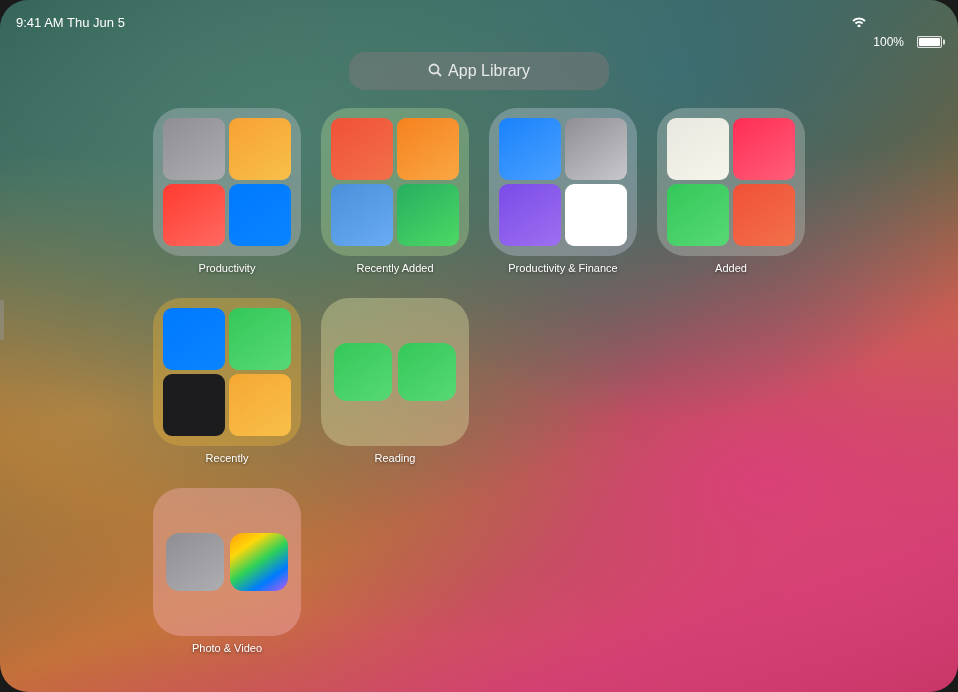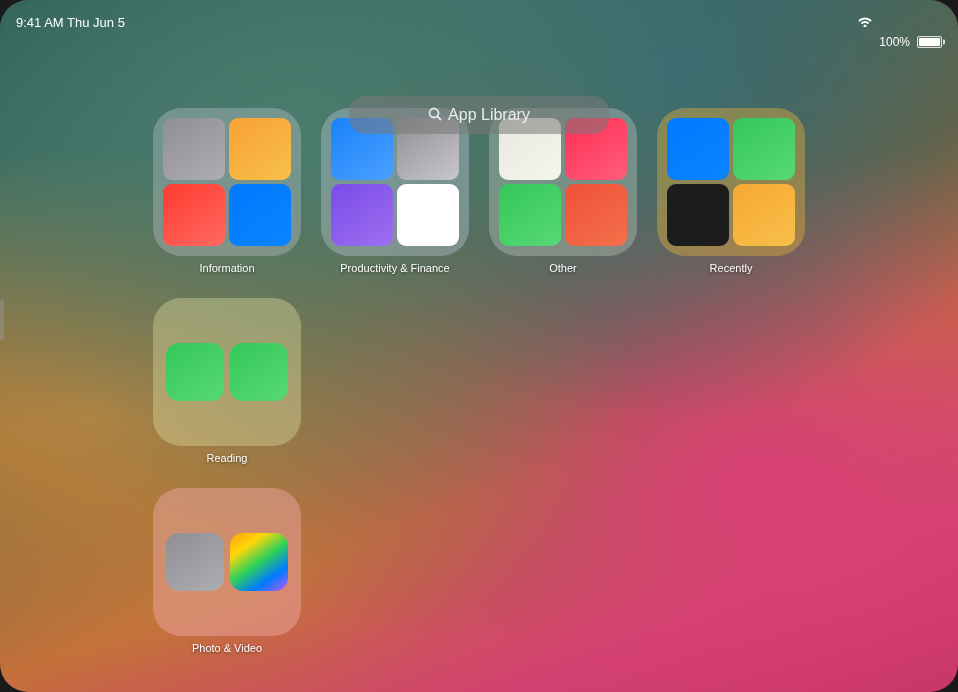--- a/index.html
+++ b/index.html
@@ -61,21 +61,21 @@
     }
 
     .wifi-icon {
       color: white;
       font-size: 14px;
     }
 
     .battery-container {
       display: flex;
       align-items: center;
-      gap: 7px;
+      gap: 13px;
       margin-top: 39px;
     }
 
     .battery-percent {
       color: white;
       font-size: 12px;
       font-weight: 500;
     }
 
     .battery-icon {
@@ -118,21 +118,20 @@
       width: 260px;
       height: 38px;
       background: rgba(120,120,120,0.55);
       border-radius: 16px;
       display: flex;
       align-items: center;
       justify-content: center;
       gap: 6px;
       z-index: 10;
       cursor: pointer;
-      margin-top: 44px;
     }
 
     #search-bar .search-icon-svg {
       color: rgba(255,255,255,0.75);
       font-size: 15px;
     }
 
     #search-bar .search-text {
       color: rgba(255,255,255,0.85);
       font-size: 16px;
@@ -350,21 +349,39 @@
       <div class="app-icon ic-home" style="border-radius:9px;">
       </div>
 
       <div class="app-icon ic-reminders" style="border-radius:9px;">
       </div>
 
       <div class="app-icon ic-mail" style="border-radius:9px;">
       </div>
 
       </div>
-      <span class="folder-label">Information</span>
+      <span class="folder-label">Productivity</span>
+    </div>
+      <div class="folder folder-recently">
+      <div class="folder-box">
+
+      <div class="app-icon ic-swift" style="border-radius:9px;">
+      </div>
+
+      <div class="app-icon ic-pages" style="border-radius:9px;">
+      </div>
+
+      <div class="app-icon ic-keynote" style="border-radius:9px;">
+      </div>
+
+      <div class="app-icon ic-numbers" style="border-radius:9px;">
+      </div>
+
+      </div>
+      <span class="folder-label">Recently Added</span>
     </div>
       <div class="folder folder-productivity">
       <div class="folder-box">
 
       <div class="app-icon ic-files" style="border-radius:9px;">
       </div>
 
       <div class="app-icon ic-contacts" style="border-radius:9px;">
       </div>
 
@@ -386,21 +403,21 @@
       <div class="app-icon ic-health" style="border-radius:9px;">
       </div>
 
       <div class="app-icon ic-maps" style="border-radius:9px;">
       </div>
 
       <div class="app-icon ic-swift2" style="border-radius:9px;">
       </div>
 
       </div>
-      <span class="folder-label">Other</span>
+      <span class="folder-label">Added</span>
     </div>
       <div class="folder folder-utilities">
       <div class="folder-box">
 
       <div class="app-icon ic-appstore" style="border-radius:9px;">
       </div>
 
       <div class="app-icon ic-findmy" style="border-radius:9px;">
       </div>
 

